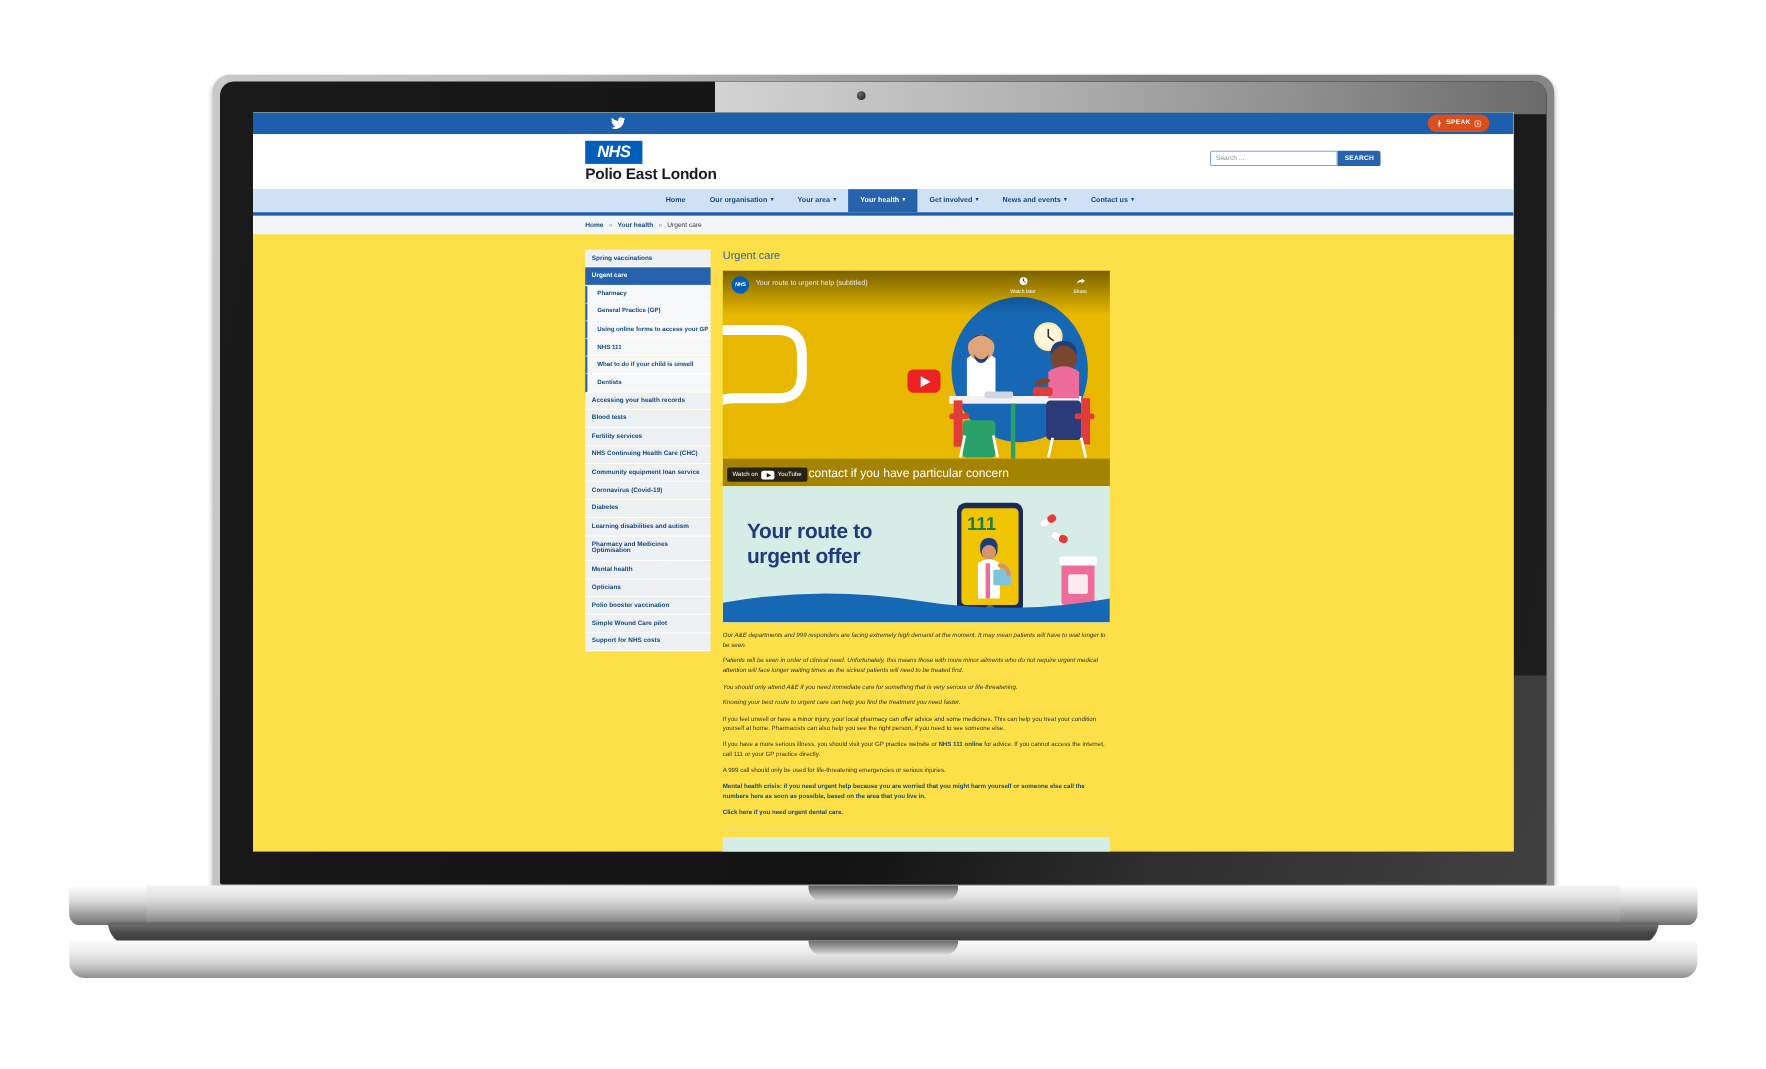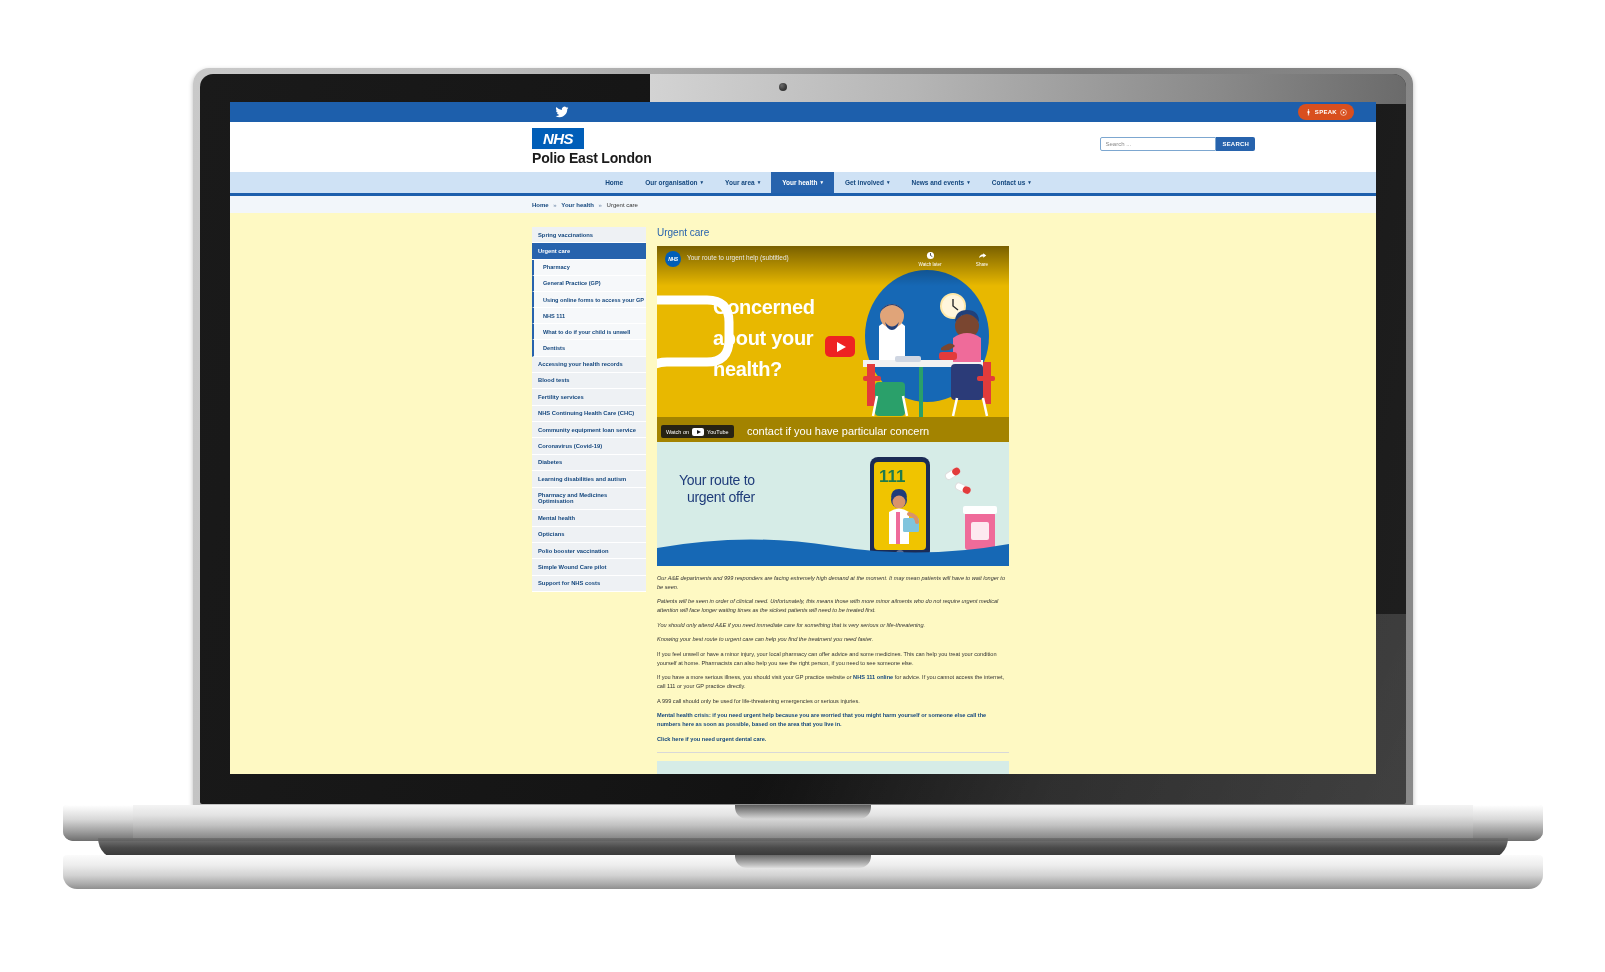--- a/index.html
+++ b/index.html
@@ -78,21 +78,21 @@
     border-radius: 4px 4px 14px 14px;
     background: linear-gradient(to bottom,#fbfbfb 0%,#ededed 30%,#d2d2d2 60%,#b0b0b0 82%,#8f8f8f 100%);
   }
   .notch2 {
     position: absolute; left: 735px; top: 855px; width: 136px; height: 13px;
     border-radius: 0 0 12px 12px;
     background: linear-gradient(to bottom,#6a6a6a 0%,#9b9b9b 45%,#c4c4c4 80%,#dedede 100%);
   }
 
   
-  .site { width: 1146px; height: 672px; background: #fef9c3; position: relative; }
+  .site { width: 1146px; height: 672px; background: #fde047; position: relative; }
 
   .topbar { height: 20px; background: #1d5fac; position: relative; }
   .tw-icon { position: absolute; left: 325px; top: 3px; width: 14px; height: 14px; }
   .speak-btn {
     position: absolute; right: 22px; top: 2px; height: 16px;
     background: #d94f1e; border-radius: 9px; color: #fff;
     display: flex; align-items: center; gap: 3px; padding: 0 7px;
     font-size: 6px; font-weight: 700; letter-spacing: .3px;
   }
   .speak-btn svg { display: block; }
@@ -186,37 +186,37 @@
   }
   .play-btn::after {
     content: ""; border-left: 9px solid #fff; border-top: 5.5px solid transparent;
     border-bottom: 5.5px solid transparent; margin-left: 2px;
   }
   .illus { position: absolute; right: 6px; top: 18px; width: 168px; height: 160px; }
   .vid-footer-band {
     position: absolute; left: 0; bottom: 0; width: 100%; height: 25px; background: #a38300;
   }
   .vid-footer-text {
-    position: absolute; left: 78px; bottom: 5px; color: #fff; font-size: 11px; font-weight: 400; padding-left: 12px;
+    position: absolute; left: 78px; bottom: 5px; color: #fff; font-size: 11px; font-weight: 400;
   }
   .yt-watch {
     position: absolute; left: 4px; bottom: 4px; height: 13px; background: rgba(22,22,22,.88);
     border-radius: 2px; display: flex; align-items: center; gap: 3px; padding: 0 5px;
     color: #fff; font-size: 5.5px;
   }
   .yt-mark { width: 12px; height: 8px; background: #fff; border-radius: 2px; display:flex; align-items:center; justify-content:center;}
   .yt-mark::after{content:"";border-left:4px solid #161616;border-top:2.5px solid transparent;border-bottom:2.5px solid transparent;margin-left:1px;}
 
   
   .route-banner {
     position: relative; width: 352px; height: 124px; background: #d6ece7; overflow: hidden; margin-top: 0;
   }
   .route-title {
-    position: absolute; left: 22px; top: 30px; font-size: 14px; font-weight: 400;
-    color: #1f3c7a; line-height: 1.22; letter-spacing: -.3px; text-align: right;
+    position: absolute; left: 22px; top: 30px; font-size: 19px; font-weight: 700;
+    color: #1f3c7a; line-height: 1.22; letter-spacing: -.3px;
   }
   .route-wave { position: absolute; left: 0; bottom: 0; width: 352px; height: 30px; }
   .phone-art { position: absolute; right: 78px; top: 14px; width: 62px; height: 104px; }
   .pill-art { position: absolute; right: 30px; top: 24px; width: 40px; height: 30px; }
   .bottle-art { position: absolute; right: 8px; top: 62px; width: 40px; height: 50px; }
 
   
   .body-text { padding-top: 8px; }
   .body-text p {
     font-size: 5.6px; line-height: 1.55; color: #333; margin-bottom: 6px;
@@ -351,25 +351,20 @@
             <div class="side-item"><span>Support for NHS costs</span></div>
           </div>
 
         <div class="main">
           <div class="page-title">Urgent care</div>
 
           <div class="video">
             <svg class="swoosh" viewBox="0 0 250 150">
               <path d="M0 18 H60 Q82 18 82 40 V58 Q82 80 60 80 H20 Q-2 80 -2 102 V120 Q-2 142 20 142 H250" fill="none" stroke="#fff" stroke-width="9" stroke-linecap="round"></path>
             </svg>
-            <div class="vid-headline">
-              <div>Concerned</div>
-              <div>about your</div>
-              <div>health?</div>
-            </div>
 
             <svg class="illus" viewBox="0 0 168 160">
               <ellipse cx="92" cy="72" rx="62" ry="66" fill="#1668b5"></ellipse>
               <circle cx="118" cy="42" r="13" fill="#ffe9a8"></circle>
               <circle cx="118" cy="42" r="11" fill="#fff6dc"></circle>
               <path d="M118 35 V42 L123 46" stroke="#2a2a2a" stroke-width="1.4" fill="none"></path>
 
               <rect x="28" y="96" width="120" height="7" fill="#f2f2f2"></rect>
               <rect x="84" y="103" width="4" height="50" fill="#2aa06a"></rect>
 

